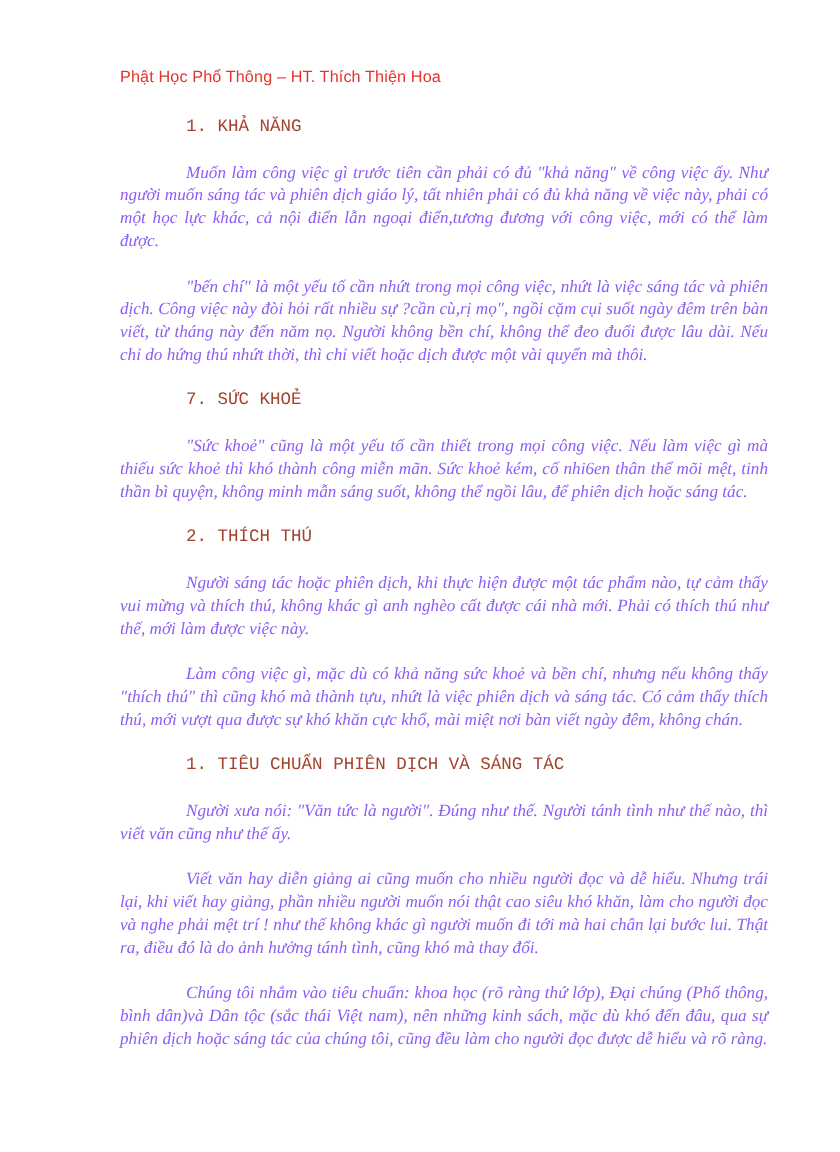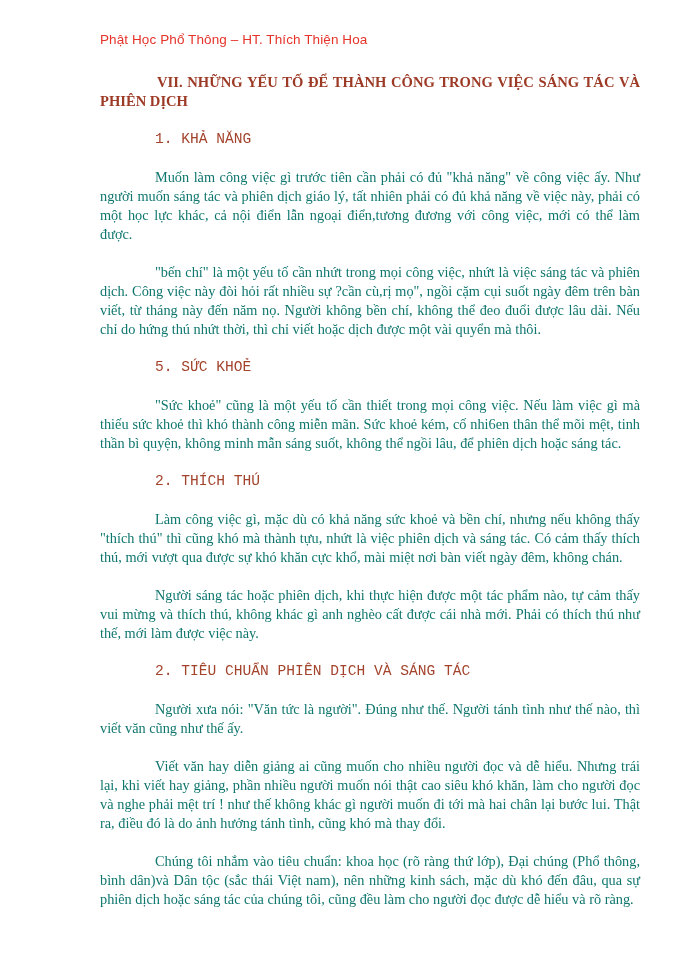--- a/index.html
+++ b/index.html
@@ -12,20 +12,21 @@
     height: 960px;
     overflow: hidden;
     font-family: "Liberation Serif", serif;
   }
   .page {
     box-sizing: border-box;
     width: 700px;
     height: 696px;
     padding: 32px 60px 20px 100px;
     background: #ffffff;
+    margin-top: 24px;
   }
   .doc-header {
     font-family: "Liberation Sans", sans-serif;
     font-size: 13.5px;
     color: #e5332a;
     margin: 0 0 26px 0;
     letter-spacing: 0.1px;
   }
   .doc-title {
     color: #9c3a26;
@@ -38,57 +39,57 @@
   }
   .section-heading {
     color: #a3432c;
     font-size: 14.6px;
     font-weight: normal;
     line-height: 19px;
     margin: 19px 0 11px 55px;
     font-family: Liberation Mono, monospace;
   }
   .body-para {
-    color: #0f766e;
+    color: #8b5cf6;
     font-size: 14.3px;
     line-height: 19px;
     text-align: justify;
     text-indent: 55px;
     margin: 19px 0;
+    font-style: italic;
   }
 </style>
 </head>
 <body>
 
 <div class="page">
 
   <div class="doc-header">Phật Học Phổ Thông – HT. Thích Thiện Hoa</div>
 
-  <div class="doc-title">VII. NHỮNG YẾU TỐ ĐỂ THÀNH CÔNG TRONG VIỆC SÁNG TÁC VÀ PHIÊN DỊCH</div>
 
   <div class="section">
     <div class="section-heading">1. KHẢ NĂNG</div>
     <p class="body-para">Muốn làm công việc gì trước tiên cần phải có đủ "khả năng" về công việc ấy. Như người muốn sáng tác và phiên dịch giáo lý, tất nhiên phải có đủ khả năng về việc này, phải có một học lực khác, cả nội điển lẫn ngoại điển,tương đương với công việc, mới có thể làm được.</p>
   </div>
 
   <div class="section">
     <p class="body-para">"bến chí" là một yếu tố cần nhứt trong mọi công việc, nhứt là việc sáng tác và phiên dịch. Công việc này đòi hỏi rất nhiều sự ?cần cù,rị mọ", ngồi cặm cụi suốt ngày đêm trên bàn viết, từ tháng này đến năm nọ. Người không bền chí, không thể đeo đuổi được lâu dài. Nếu chỉ do hứng thú nhứt thời, thì chỉ viết hoặc dịch được một vài quyển mà thôi.</p>
   </div>
 
   <div class="section">
-    <div class="section-heading">5. SỨC KHOẺ</div>
+    <div class="section-heading">7. SỨC KHOẺ</div>
     <p class="body-para">"Sức khoẻ" cũng là một yếu tố cần thiết trong mọi công việc. Nếu làm việc gì mà thiếu sức khoẻ thì khó thành công miễn mãn. Sức khoẻ kém, cố nhi6en thân thể mõi mệt, tinh thần bì quyện, không minh mẫn sáng suốt, không thể ngồi lâu, để phiên dịch hoặc sáng tác.</p>
   </div>
 
   <div class="section">
     <div class="section-heading">2. THÍCH THÚ</div>
+    <p class="body-para">Người sáng tác hoặc phiên dịch, khi thực hiện được một tác phẩm nào, tự cảm thấy vui mừng và thích thú, không khác gì anh nghèo cất được cái nhà mới. Phải có thích thú như thế, mới làm được việc này.</p>
     <p class="body-para">Làm công việc gì, mặc dù có khả năng sức khoẻ và bền chí, nhưng nếu không thấy "thích thú" thì cũng khó mà thành tựu, nhứt là việc phiên dịch và sáng tác. Có cảm thấy thích thú, mới vượt qua được sự khó khăn cực khổ, mài miệt nơi bàn viết ngày đêm, không chán.</p>
-    <p class="body-para">Người sáng tác hoặc phiên dịch, khi thực hiện được một tác phẩm nào, tự cảm thấy vui mừng và thích thú, không khác gì anh nghèo cất được cái nhà mới. Phải có thích thú như thế, mới làm được việc này.</p>
   </div>
 
   <div class="section">
-    <div class="section-heading">2. TIÊU CHUẨN PHIÊN DỊCH VÀ SÁNG TÁC</div>
+    <div class="section-heading">1. TIÊU CHUẨN PHIÊN DỊCH VÀ SÁNG TÁC</div>
     <p class="body-para">Người xưa nói: "Văn tức là người". Đúng như thế. Người tánh tình như thế nào, thì viết văn cũng như thế ấy.</p>
     <p class="body-para">Viết văn hay diễn giảng ai cũng muốn cho nhiều người đọc và dễ hiểu. Nhưng trái lại, khi viết hay giảng, phần nhiều người muốn nói thật cao siêu khó khăn, làm cho người đọc và nghe phải mệt trí ! như thế không khác gì người muốn đi tới mà hai chân lại bước lui. Thật ra, điều đó là do ảnh hưởng tánh tình, cũng khó mà thay đổi.</p>
     <p class="body-para">Chúng tôi nhắm vào tiêu chuẩn: khoa học (rõ ràng thứ lớp), Đại chúng (Phổ thông, bình dân)và Dân tộc (sắc thái Việt nam), nên những kinh sách, mặc dù khó đến đâu, qua sự phiên dịch hoặc sáng tác của chúng tôi, cũng đều làm cho người đọc được dễ hiểu và rõ ràng.</p>
   </div>
 
 </div>
 
 </body></html>

